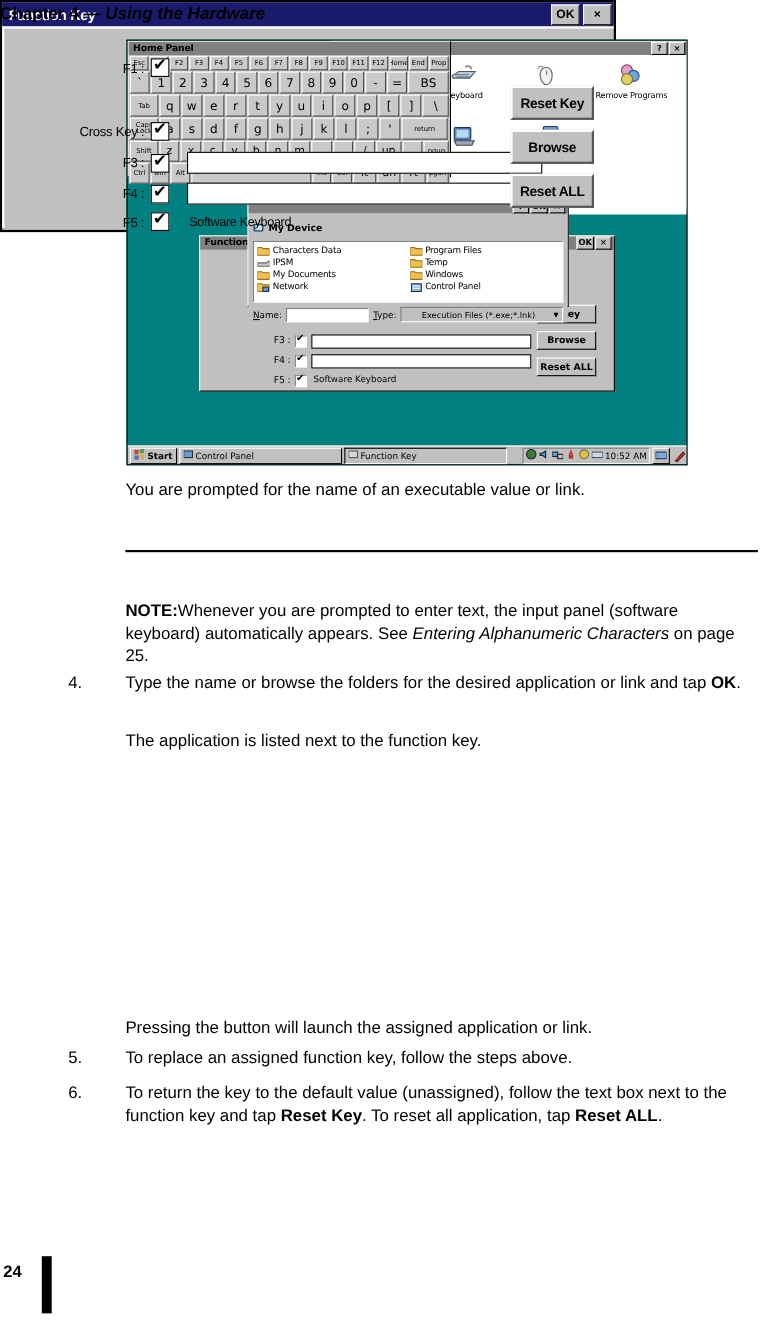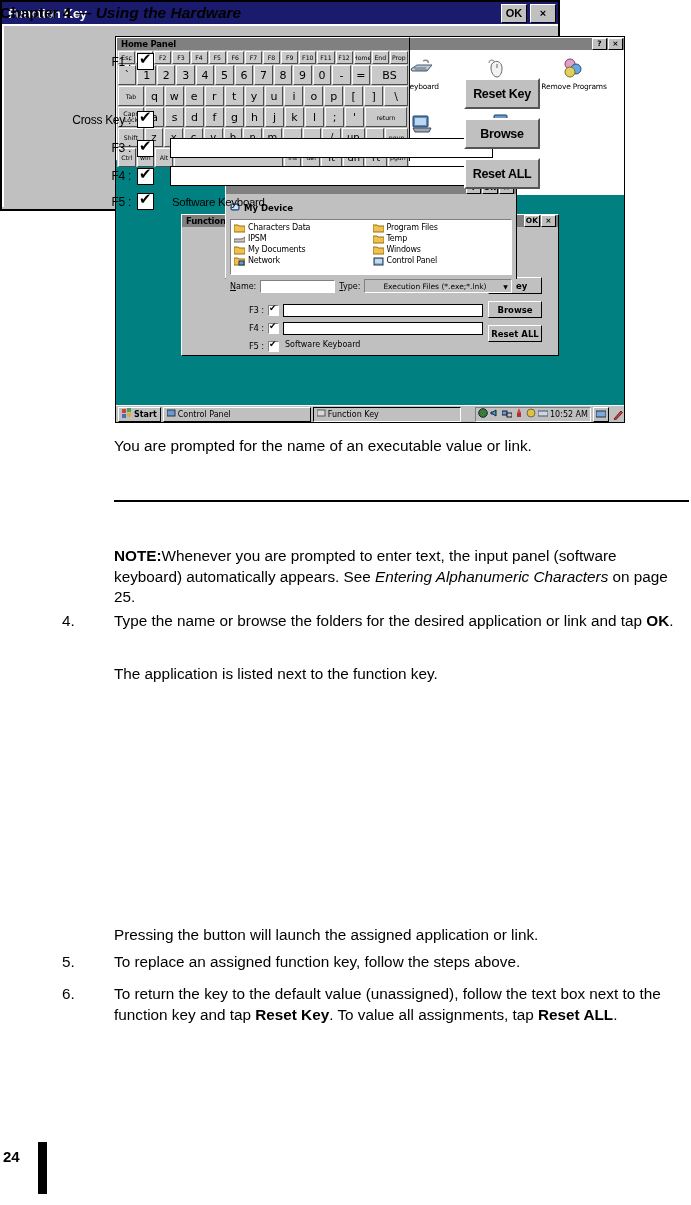--- a/index.html
+++ b/index.html
@@ -593,17 +593,17 @@
   </div>
 </div>
 
 <div class="txt" style="left:114px;top:925px;width:576px;">Pressing the button will launch the assigned application or link.</div>
 
 <div class="numlbl" style="left:62px;top:952px;">5.</div>
 <div class="txt" style="left:114px;top:952px;width:573px;">To replace an assigned function key, follow the steps above.</div>
 
 <div class="numlbl" style="left:62px;top:984px;">6.</div>
 <div class="txt" style="left:114px;top:984px;width:573px;">
-  <span>To return the key to the default value (unassigned), follow the text box next to the function key and tap </span><span class="b">Reset Key</span><span>. To value all assignments, tap </span><span class="b">Reset ALL</span><span>.</span>
+  <span>To return the key to the default value (unassigned), follow the text box next to the function key and tap </span><span class="b">Reset Key</span><span>. To reset all application, tap </span><span class="b">Reset ALL</span><span>.</span>
 </div>
 
 <div class="pg-num">24</div>
 <div class="pg-bar"></div>
 
 </body></html>

